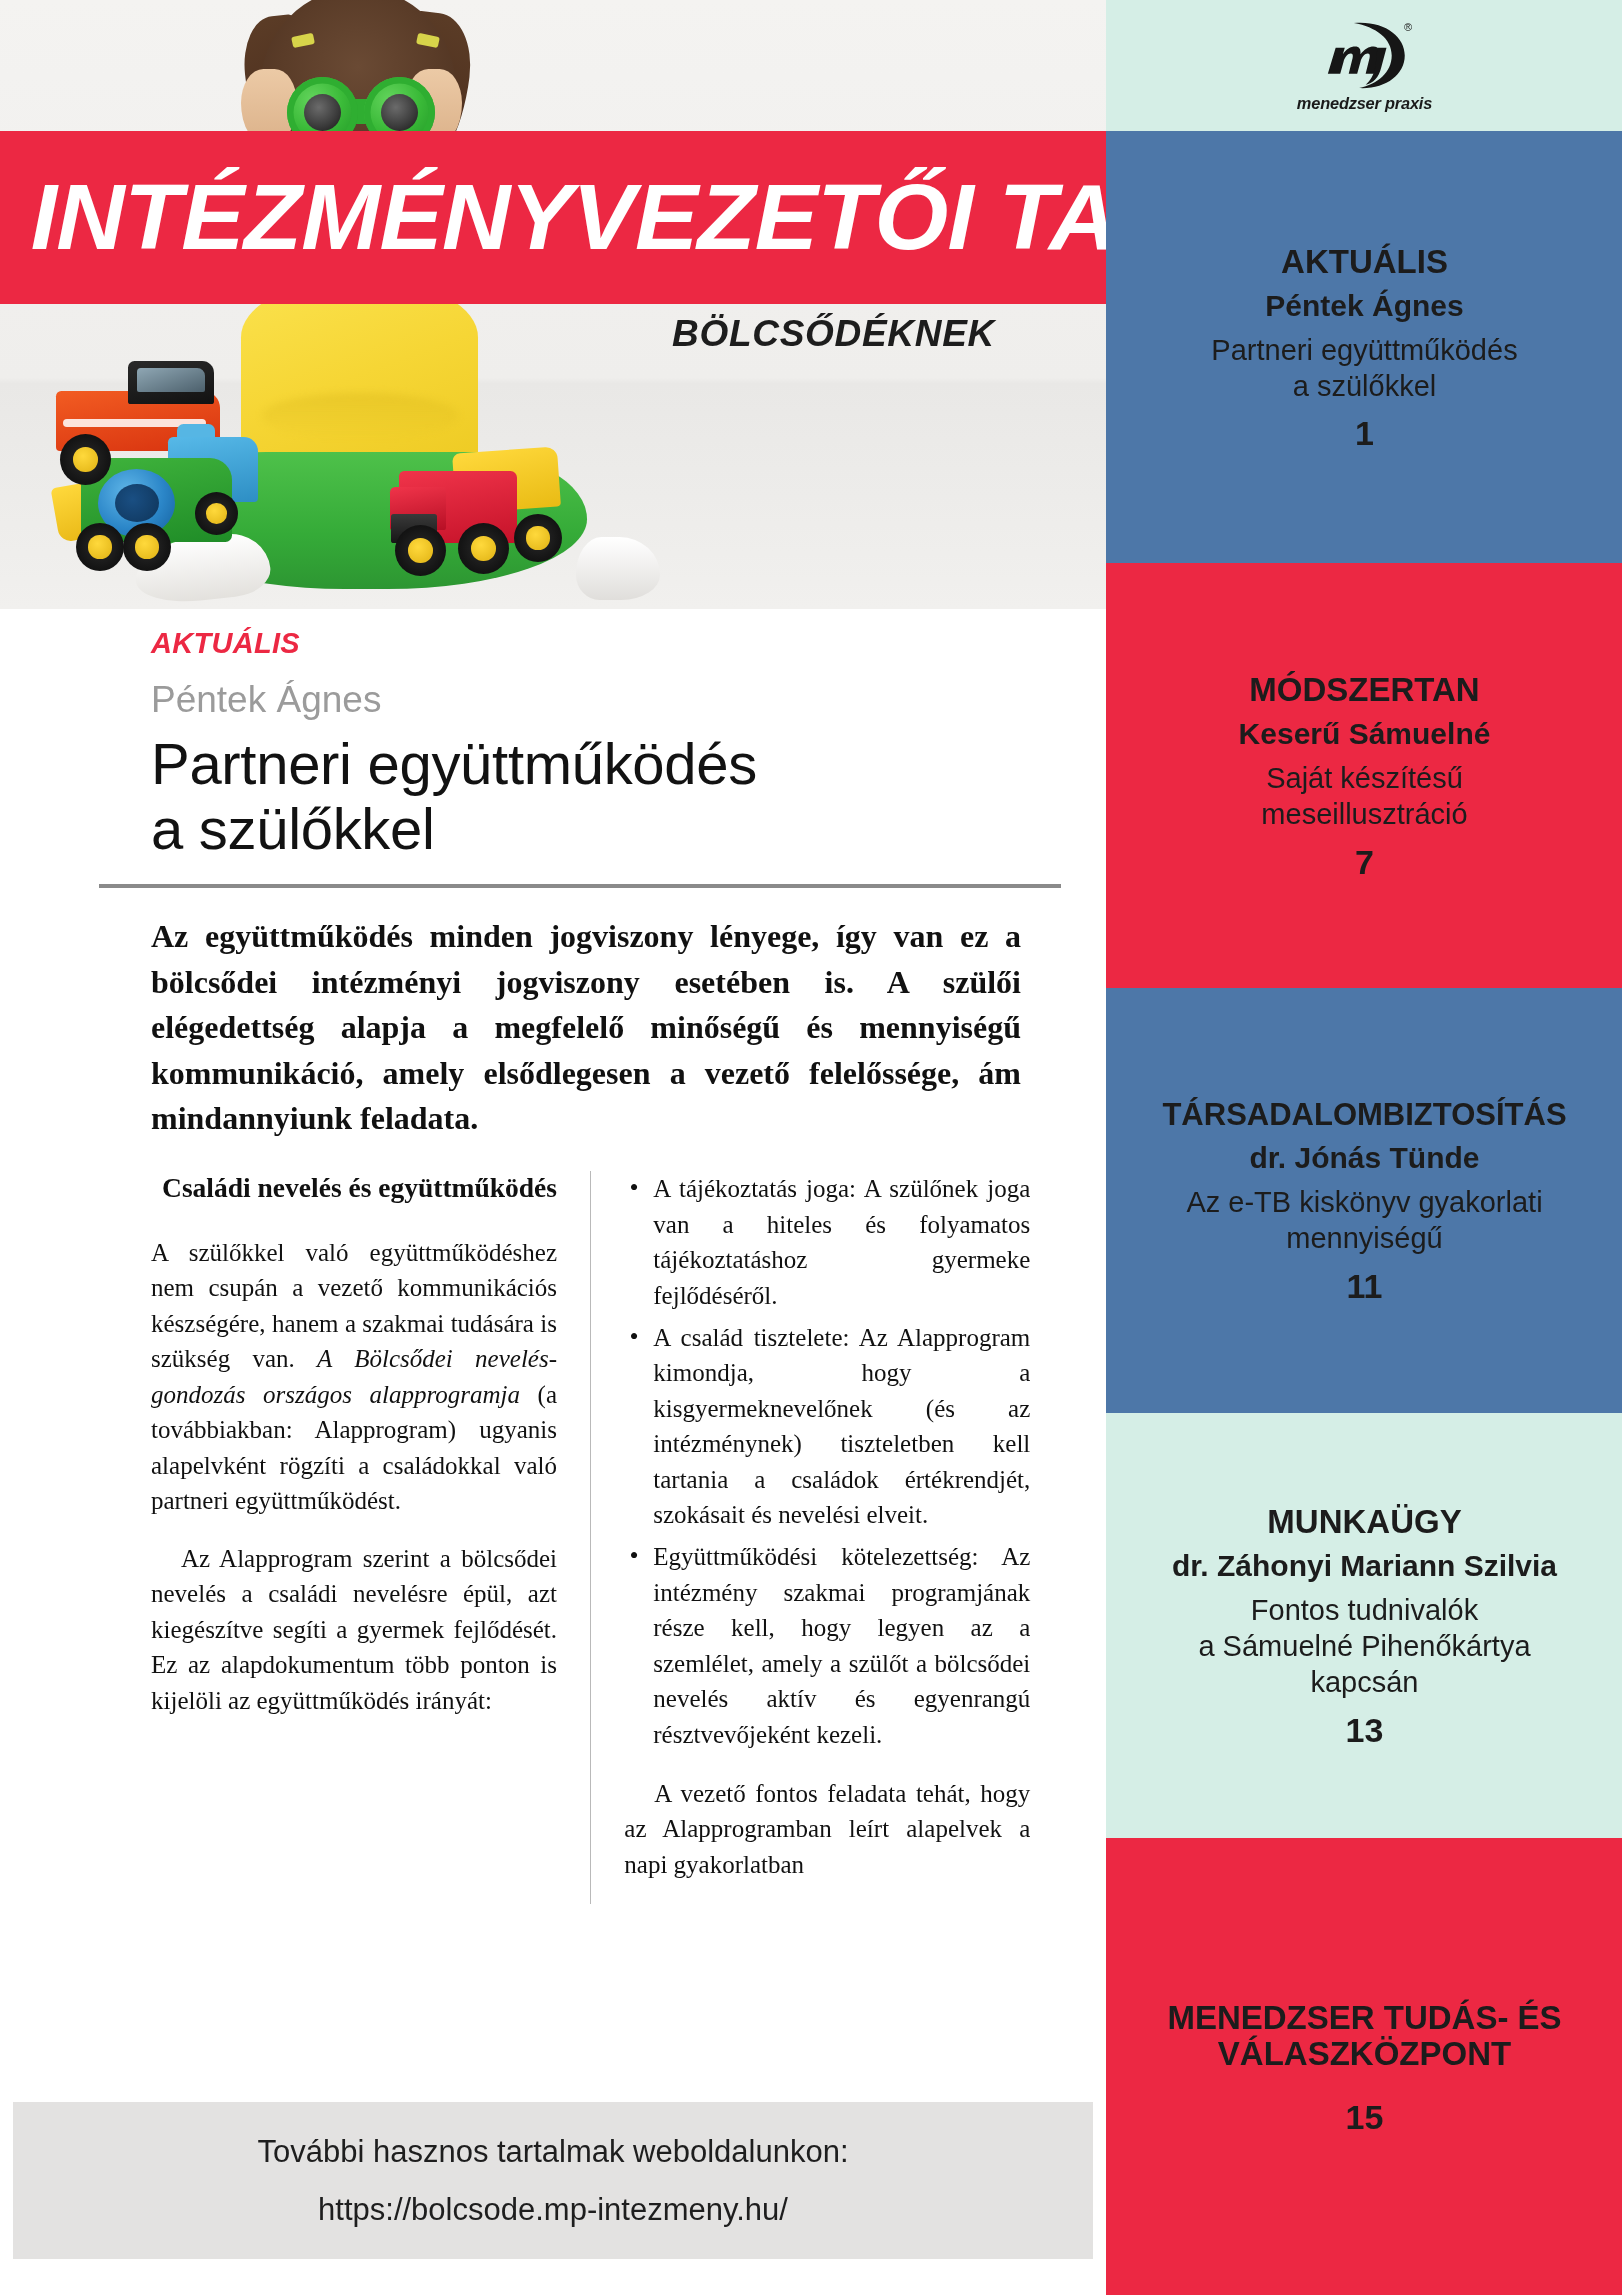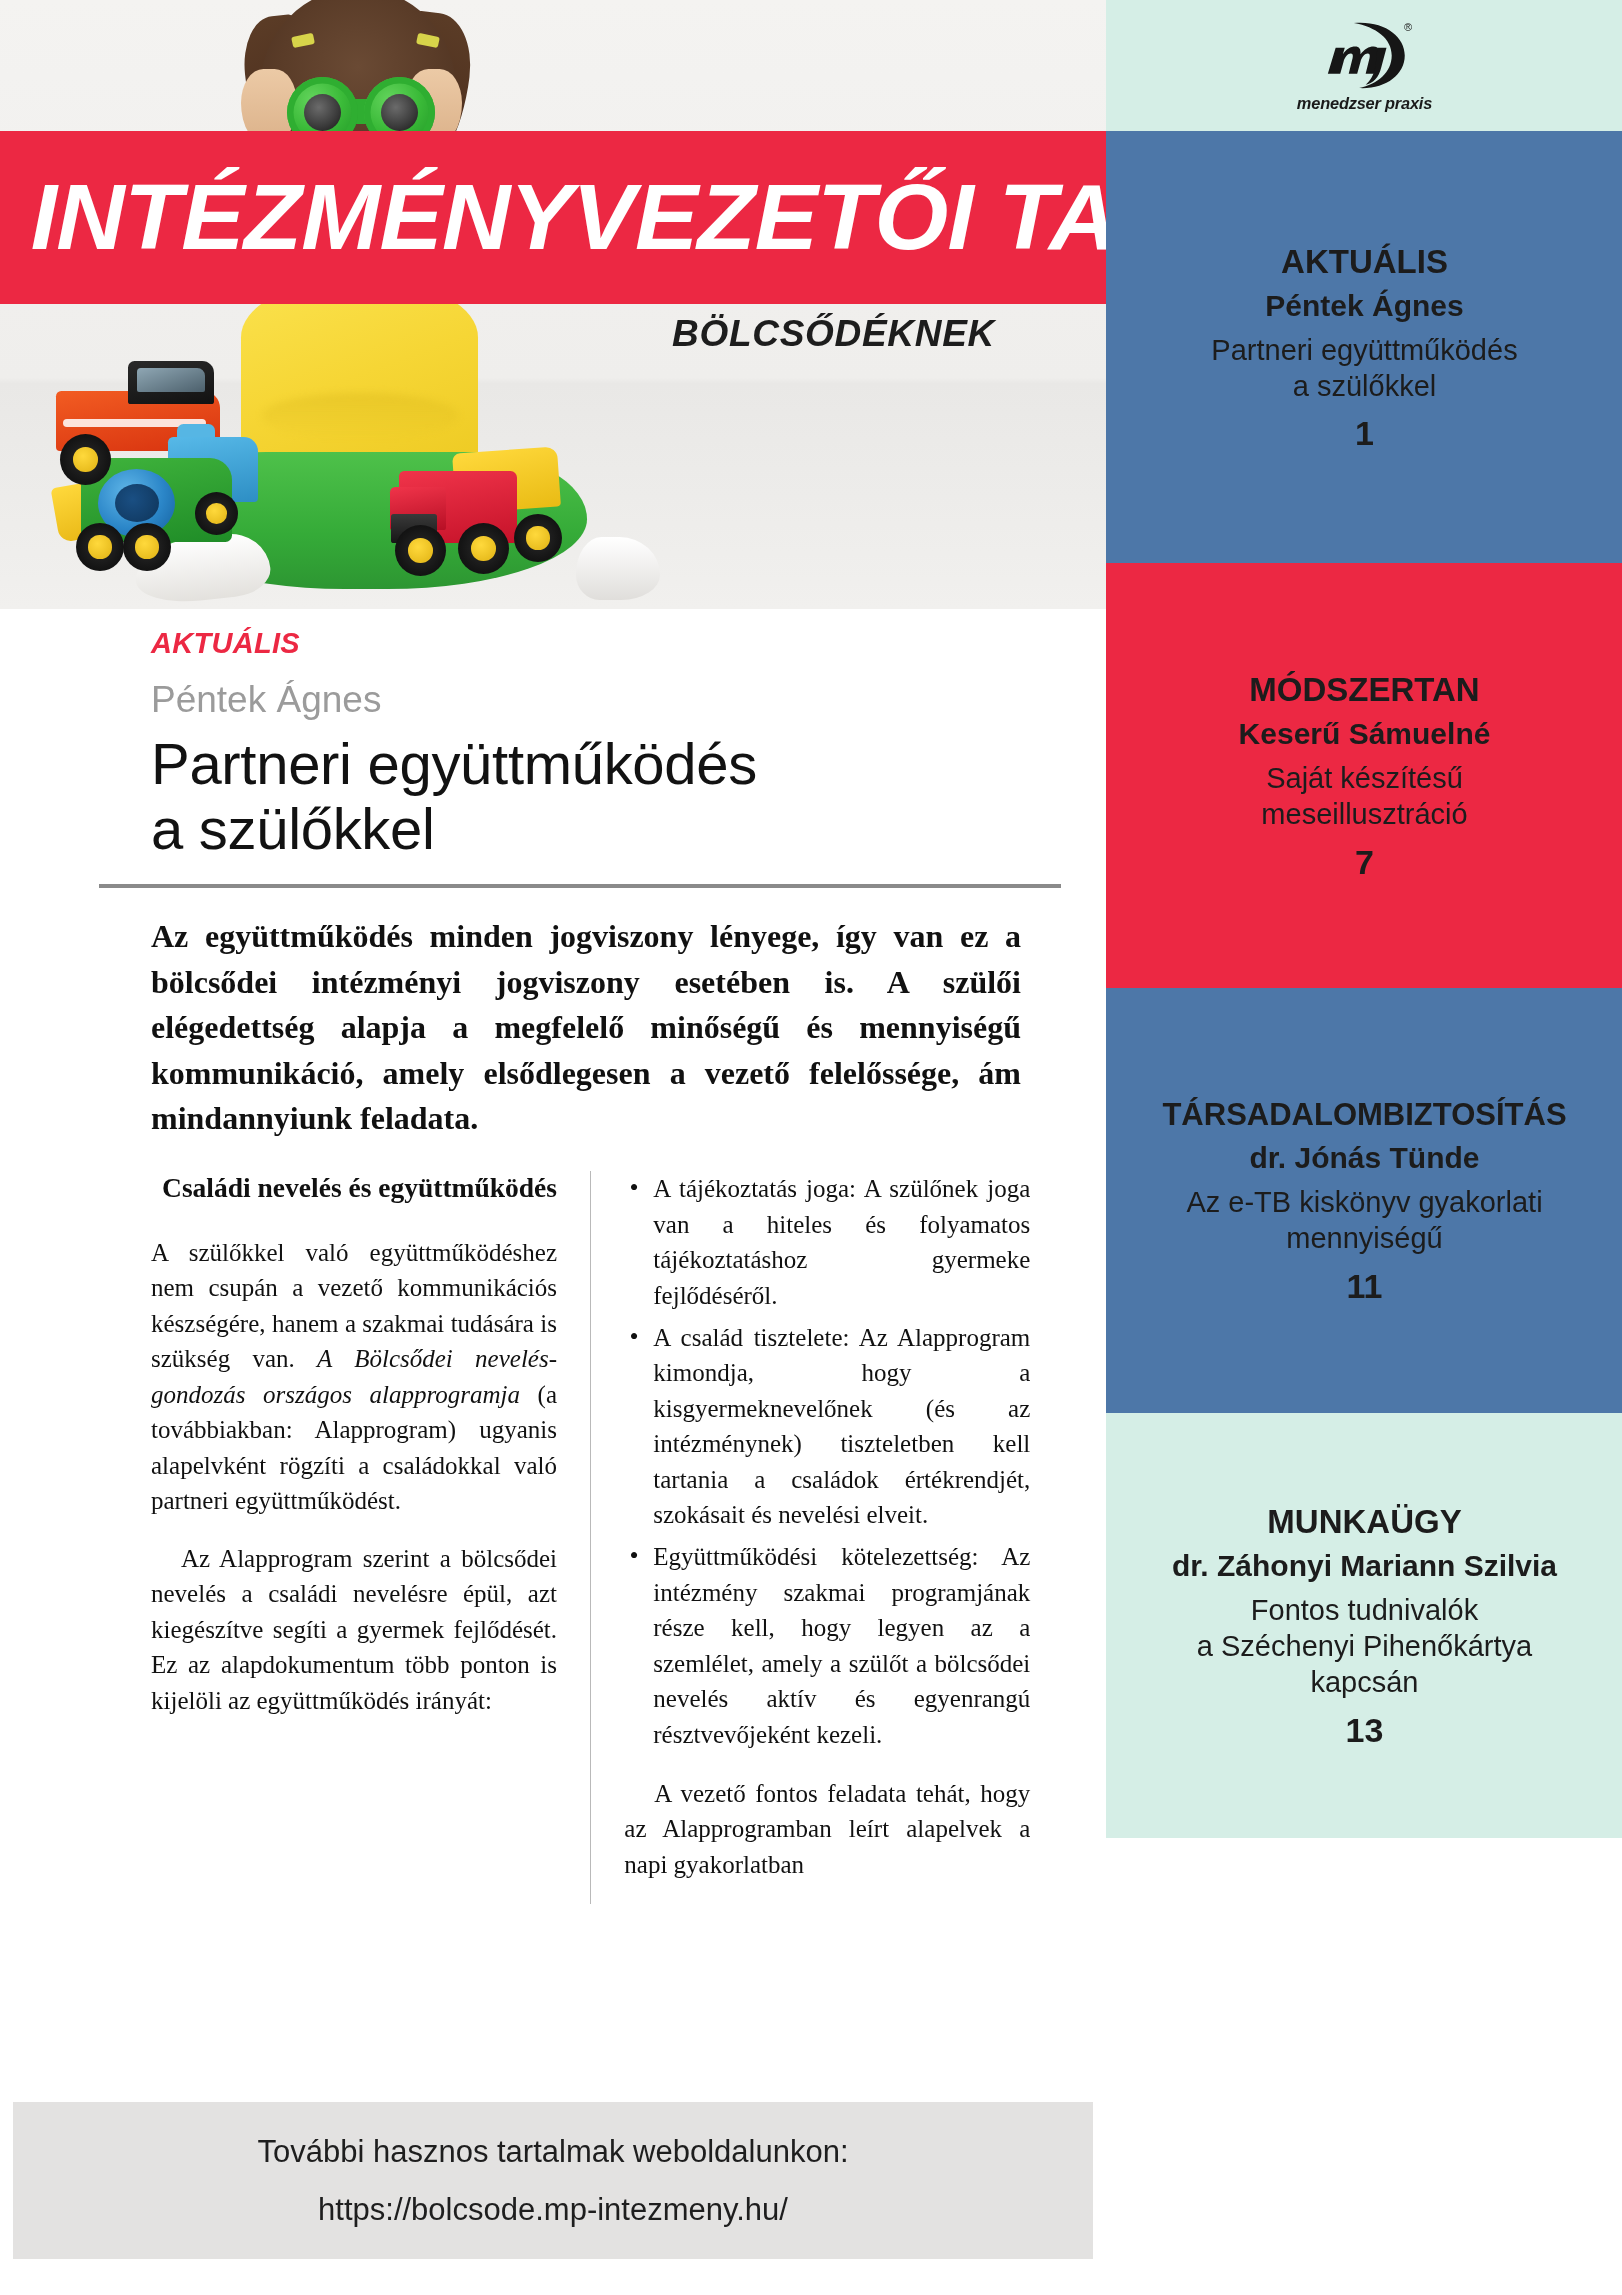--- a/index.html
+++ b/index.html
@@ -572,26 +572,33 @@
         <div>mennyiségű</div>
       </div>
       <div class="side-page">11</div>
     </div>
 
     <div class="side-sec mint" style="height:425px">
       <div class="side-cat">MUNKAÜGY</div>
       <div class="side-author">dr. Záhonyi Mariann Szilvia</div>
       <div class="side-title">
         <div>Fontos tudnivalók</div>
-        <div>a Széchenyi Pihenőkártya</div>
+        <div>a Sámuelné Pihenőkártya</div>
         <div>kapcsán</div>
       </div>
       <div class="side-page">13</div>
     </div>
 
+    <div class="side-sec red" style="flex:1">
+      <div class="side-cat" style="margin-bottom:29px">
+        <div>MENEDZSER TUDÁS- ÉS</div>
+        <div>VÁLASZKÖZPONT</div>
+      </div>
+      <div class="side-page">15</div>
+    </div>
 
   </div>
 
   <div class="article">
     <div class="kicker">AKTUÁLIS</div>
     <div class="byline">Péntek Ágnes</div>
     <div class="headline">
       <div>Partneri együttműködés</div>
       <div>a szülőkkel</div>
     </div>

